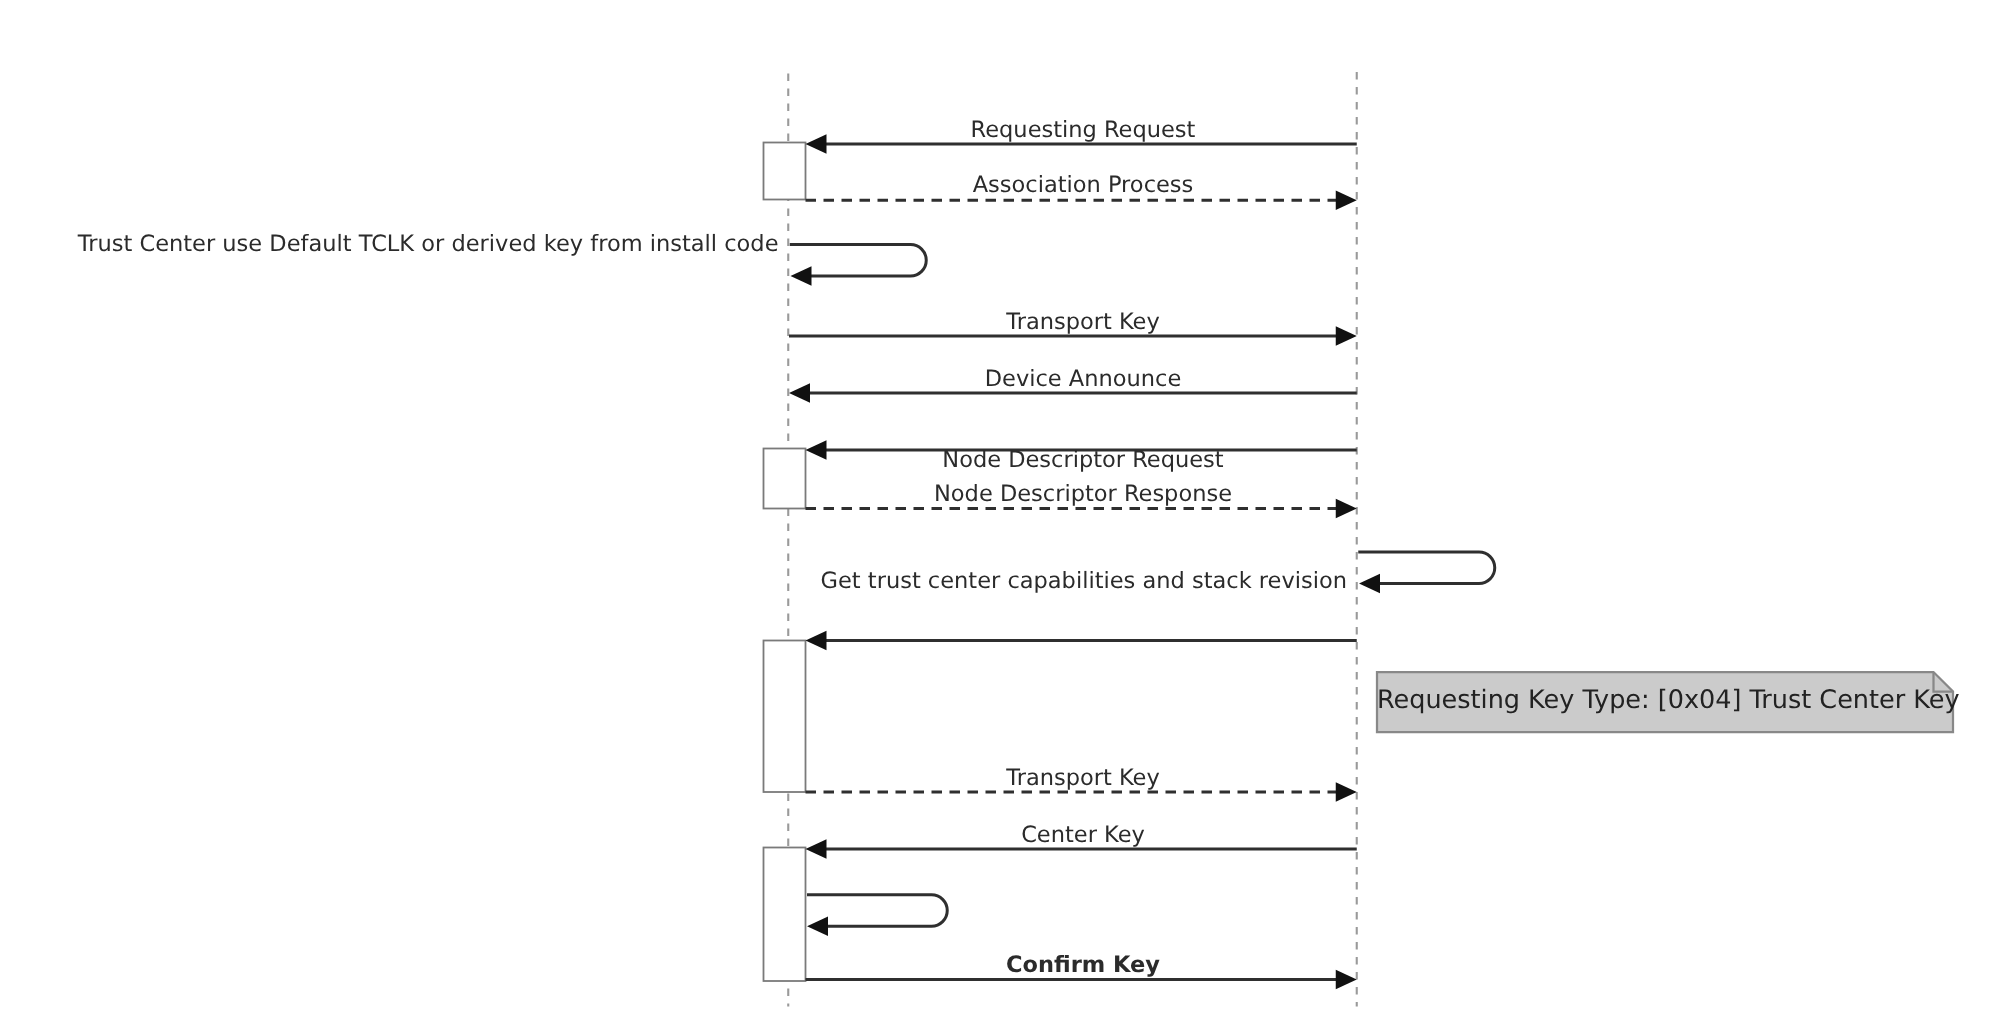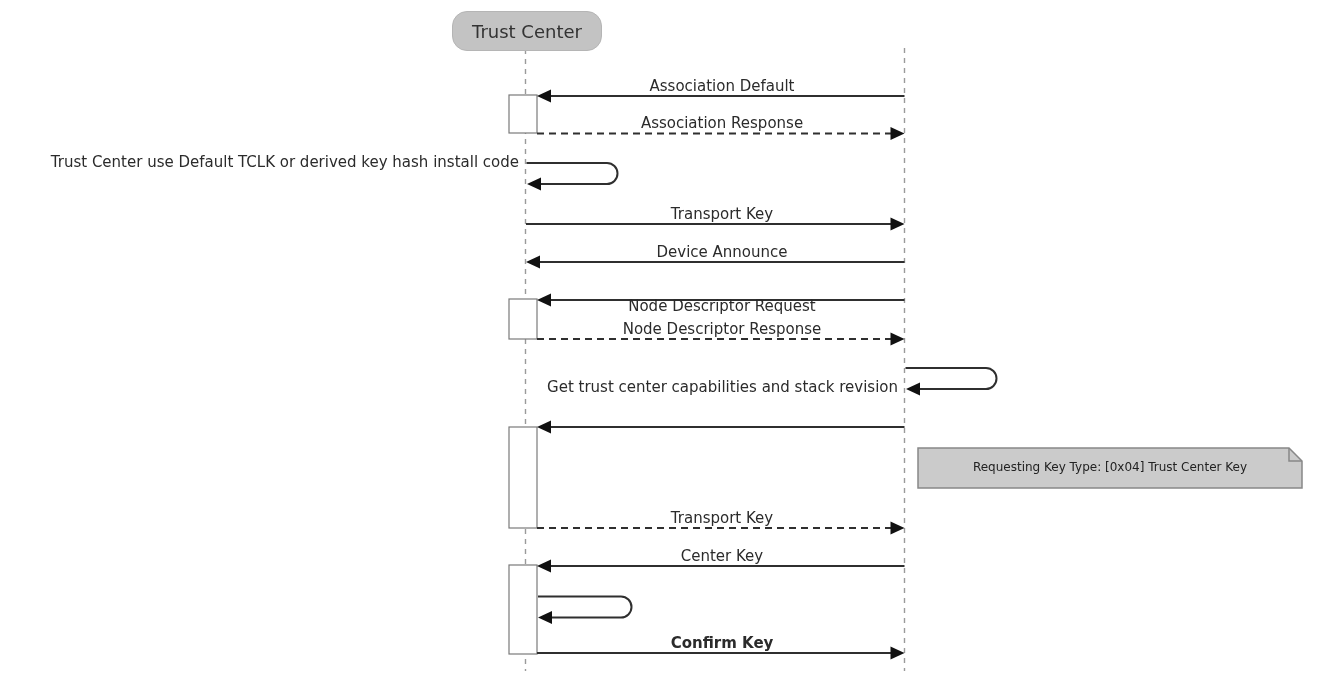--- a/index.html
+++ b/index.html
@@ -13,21 +13,21 @@
     border-radius:15px; display:flex; align-items:center; justify-content:center;
     font-size:18px; color:#333333; white-space:nowrap;
   }
   .mlabel {
     position:absolute; font-size:15px; line-height:18px; color:#2b2b2b;
     white-space:nowrap;
   }
   .center { text-align:center; }
   .right  { text-align:right; }
   .note-label {
-    position:absolute; font-size:12px; color:#222222; text-align:center;
+    position:absolute; font-size:17px; color:#222222; text-align:center;
     white-space:nowrap;
   }
 </style>
 </head>
 <body>
 
 <div class="stage">
 
   <svg class="layer" width="1335" height="679" viewBox="0 0 1335 679">
 
@@ -109,32 +109,29 @@
       <path d="M538 596.5 H621 A10.5 10.5 0 0 1 621 617.5 H551" fill="none" stroke="#2f2f2f" stroke-width="2"></path>
       <polygon points="538,617.5 552,611 552,624" fill="#111111"></polygon>
     </g>
 
     <g>
       <line x1="537" y1="653" x2="891" y2="653" stroke="#2f2f2f" stroke-width="2"></line>
       <polygon points="904.5,653 890.5,646.5 890.5,659.5" fill="#111111"></polygon>
     </g>
   </svg>
 
-  <div class="pill" style="left:452px; top:11px; width:148px; height:38px;">
-    <span>Trust Center</span>
-  </div>
 
-  <div class="mlabel center" style="left:540px; top:77px;  width:364px;">Association Default</div>
-  <div class="mlabel center" style="left:540px; top:114px; width:364px;">Association Response</div>
+  <div class="mlabel center" style="left:540px; top:77px;  width:364px;">Requesting Request</div>
+  <div class="mlabel center" style="left:540px; top:114px; width:364px;">Association Process</div>
   <div class="mlabel center" style="left:540px; top:205px; width:364px;">Transport Key</div>
   <div class="mlabel center" style="left:540px; top:243px; width:364px;">Device Announce</div>
   <div class="mlabel center" style="left:540px; top:297px; width:364px;">Node Descriptor Request</div>
   <div class="mlabel center" style="left:540px; top:320px; width:364px;">Node Descriptor Response</div>
   <div class="mlabel center" style="left:540px; top:509px; width:364px;">Transport Key</div>
   <div class="mlabel center" style="left:540px; top:547px; width:364px;">Center Key</div>
   <div class="mlabel center" style="left:540px; top:634px; width:364px;font-weight:bold;">Confirm Key</div>
 
-  <div class="mlabel right" style="left:8px;   top:153px; width:511px;">Trust Center use Default TCLK or derived key hash install code</div>
+  <div class="mlabel right" style="left:8px;   top:153px; width:511px;">Trust Center use Default TCLK or derived key from install code</div>
   <div class="mlabel right" style="left:490px; top:358px; width:408px;margin-top:20px;">Get trust center capabilities and stack revision</div>
 
   <div class="note-label" style="left:918px; top:448px; width:384px; height:40px; line-height:39px;">Requesting Key Type: [0x04] Trust Center Key</div>
 
 </div>
 
 </body></html>

